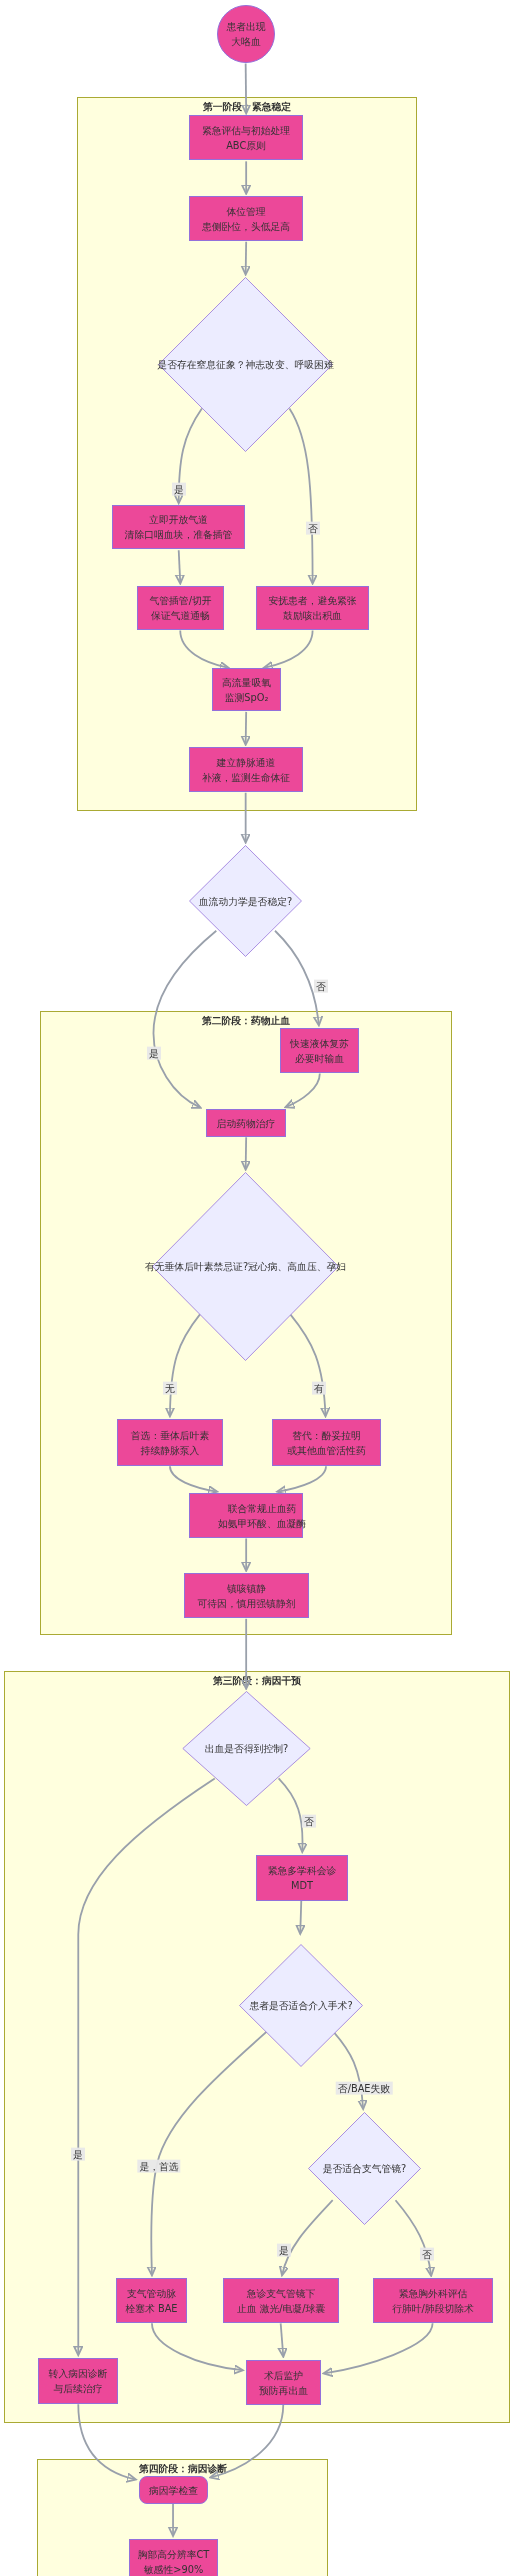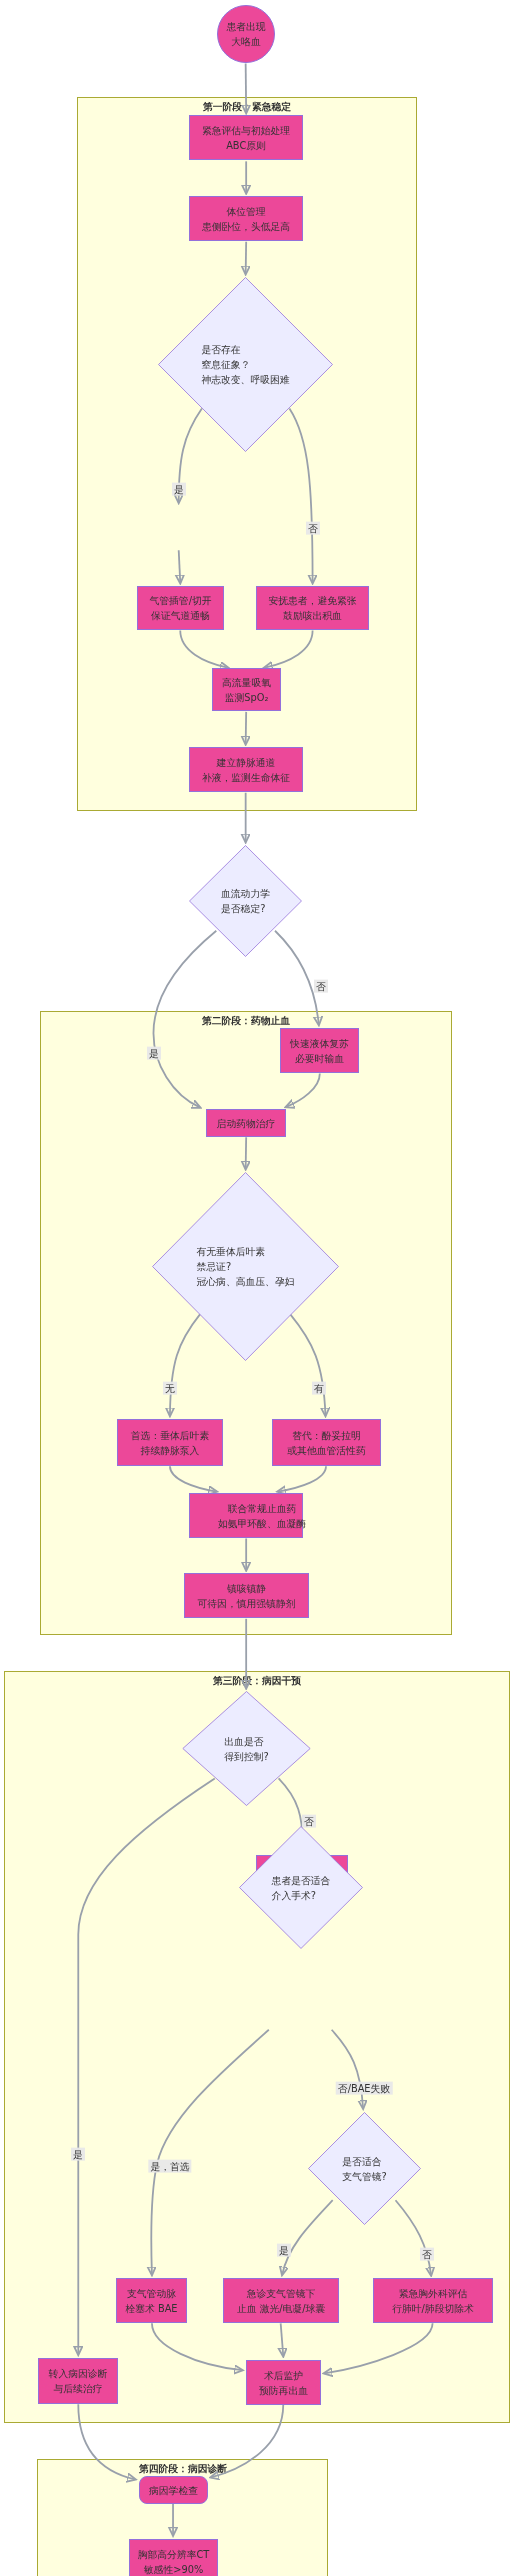--- a/index.html
+++ b/index.html
@@ -11,21 +11,21 @@
   #edge-layer path{fill:none;stroke:#99a0ab;stroke-width:3.5px;}
   .edge-label{position:absolute;transform:translate(-50%,-50%);z-index:4;background:rgba(232,232,232,.95);
     color:#333;font-size:9.8px;padding:0.5px 2.1px;white-space:nowrap;line-height:1.2;}
   .node{position:absolute;box-sizing:border-box;z-index:5;display:flex;flex-direction:column;
     align-items:center;justify-content:center;color:#333;font-size:9.8px;line-height:15px;text-align:center;}
   .node .line{display:block;white-space:nowrap;}
   .rect,.circle,.stadium{background:#ec4899;border:0.8px solid #9370DB;}
   .circle{border-radius:50%;}
   .diamond{background:transparent;border:none;}
   .diamond svg{position:absolute;left:0;top:0;width:100%;height:100%;}
-  .diamond .dtext{position:relative;z-index:1;display:flex;flex-direction:column;align-items:flex-start;justify-content:center;}
+  .diamond .dtext{position:relative;z-index:1;display:flex;align-items:flex-start;justify-content:center;}
 </style>
 </head>
 <body>
 
 <div id="canvas" style="width: 515px; height: 3011px;">
   <svg id="edge-layer" xmlns="http://www.w3.org/2000/svg" width="515" height="3011" viewBox="0 0 1000 5844">
     <defs>
       <marker id="arrow" markerUnits="userSpaceOnUse" markerWidth="20" markerHeight="20" refX="15" refY="9" orient="auto">
         <path d="M0,1 L17,9 L0,17 Z" fill="#99a0ab"></path>
       </marker>
@@ -78,21 +78,21 @@
     <div class="sg" style="left: 37px; top: 2459px; width: 291px; height: 385px;"></div>
     <div class="sg-title" style="left: 183px; top: 2463px;">第四阶段：病因诊断</div>
     <div class="edge-label" style="left: 179px; top: 489px;">是</div>
     <div class="edge-label" style="left: 313px; top: 528px;">否</div>
     <div class="edge-label" style="left: 154px; top: 1053px;">是</div>
     <div class="edge-label" style="left: 321px; top: 986px;">否</div>
     <div class="edge-label" style="left: 170px; top: 1388px;">无</div>
     <div class="edge-label" style="left: 319px; top: 1388px;">有</div>
     <div class="edge-label" style="left: 78px; top: 2154px;">是</div>
     <div class="edge-label" style="left: 309px; top: 1821px;">否</div>
-    <div class="edge-label" style="left: 170px; top: 2166px;">是，首选</div>
+    <div class="edge-label" style="left: 159px; top: 2166px;">是，首选</div>
     <div class="edge-label" style="left: 364px; top: 2088px;">否/BAE失败</div>
     <div class="edge-label" style="left: 284px; top: 2250px;">是</div>
     <div class="edge-label" style="left: 427px; top: 2254px;">否</div>
     <div class="node circle" style="left: 217px; top: 5.2px; width: 58px; height: 58px;">
       <span class="line">患者出现</span>
       <span class="line">大咯血</span>
     </div>
     <div class="node rect" style="left: 189px; top: 115px; width: 114px; height: 45px;">
       <span class="line">紧急评估与初始处理</span>
       <span class="line">ABC原则</span>
@@ -104,20 +104,24 @@
     <div class="node diamond" style="left: 158px; top: 277px; width: 175px; height: 175px;">
       <svg viewBox="0 0 340 340">
         <polygon points="170,1 339,170 170,339 1,170" fill="#ECECFF" stroke="#9370DB" stroke-width="1.5"></polygon>
       </svg>
       <div class="dtext">
         <span class="line">是否存在</span>
         <span class="line">窒息征象？</span>
         <span class="line">神志改变、呼吸困难</span>
       </div>
     </div>
+    <div class="node rect" style="left: 112px; top: 505px; width: 133px; height: 44px;">
+      <span class="line">立即开放气道</span>
+      <span class="line">清除口咽血块，准备插管</span>
+    </div>
     <div class="node rect" style="left: 137px; top: 586px; width: 87px; height: 44px;">
       <span class="line">气管插管/切开</span>
       <span class="line">保证气道通畅</span>
     </div>
     <div class="node rect" style="left: 256px; top: 586px; width: 113px; height: 44px;">
       <span class="line">安抚患者，避免紧张</span>
       <span class="line">鼓励咳出积血</span>
     </div>
     <div class="node rect" style="left: 212px; top: 668px; width: 69px; height: 43px;">
       <span class="line">高流量吸氧</span>
@@ -175,21 +179,21 @@
       </svg>
       <div class="dtext">
         <span class="line">出血是否</span>
         <span class="line">得到控制?</span>
       </div>
     </div>
     <div class="node rect" style="left: 256px; top: 1855px; width: 92px; height: 46px;">
       <span class="line">紧急多学科会诊</span>
       <span class="line">MDT</span>
     </div>
-    <div class="node diamond" style="left: 239px; top: 1826px; width: 124px; height: 123px;">
+    <div class="node diamond" style="left: 239px; top: 1944px; width: 124px; height: 123px;">
       <svg viewBox="0 0 240 238">
         <polygon points="120,1 239,119 120,237 1,119" fill="#ECECFF" stroke="#9370DB" stroke-width="1.5"></polygon>
       </svg>
       <div class="dtext">
         <span class="line">患者是否适合</span>
         <span class="line">介入手术?</span>
       </div>
     </div>
     <div class="node diamond" style="left: 308px; top: 2112px; width: 113px; height: 113px;">
       <svg viewBox="0 0 220 220">

